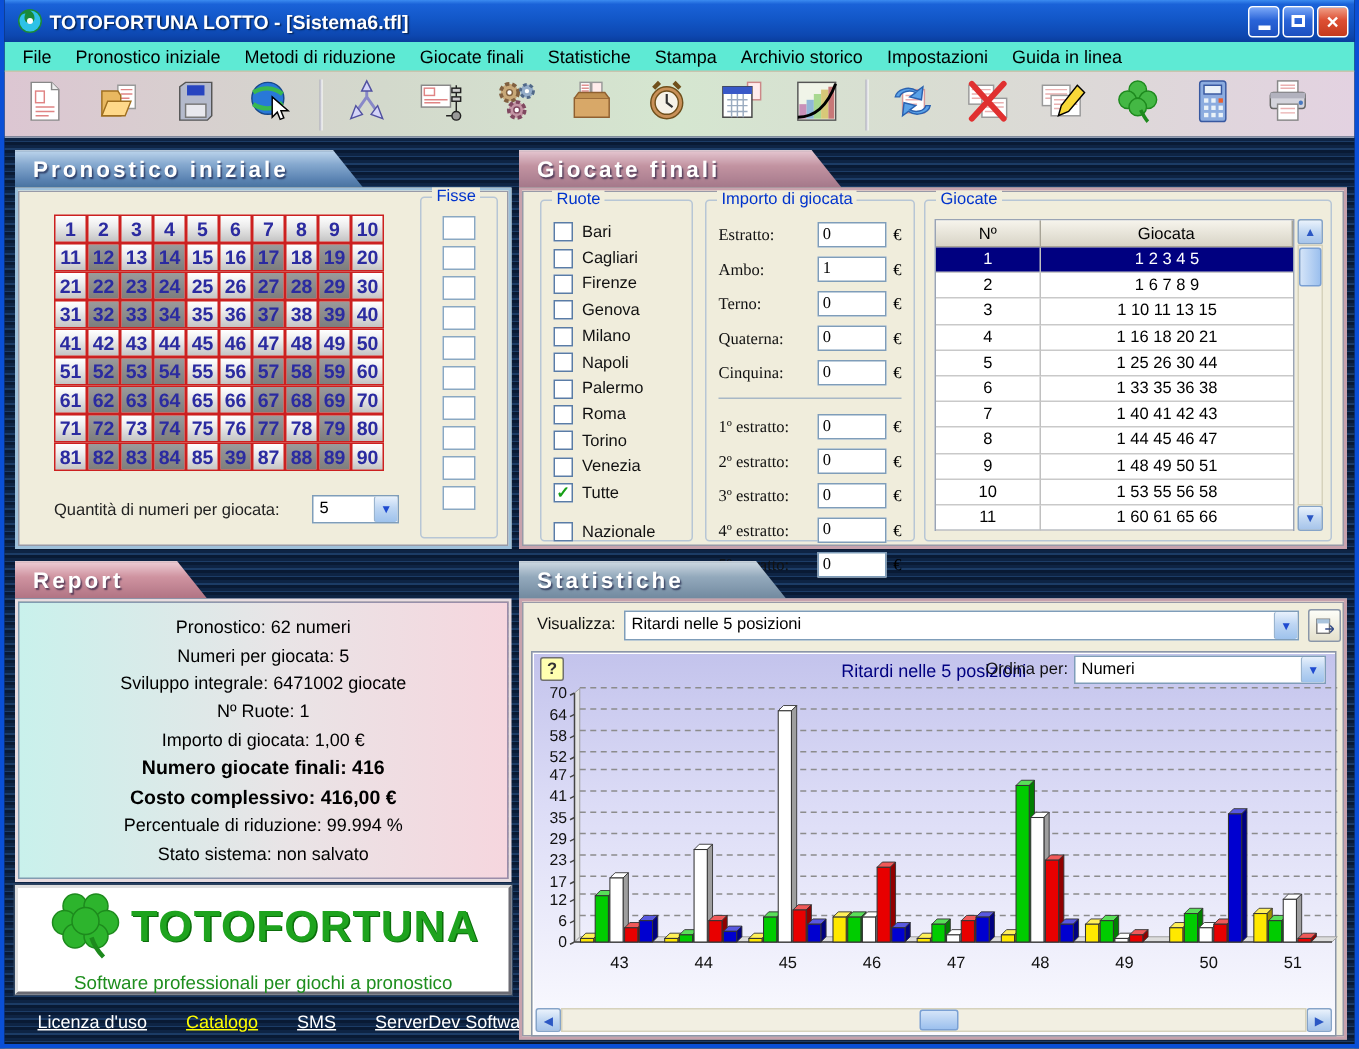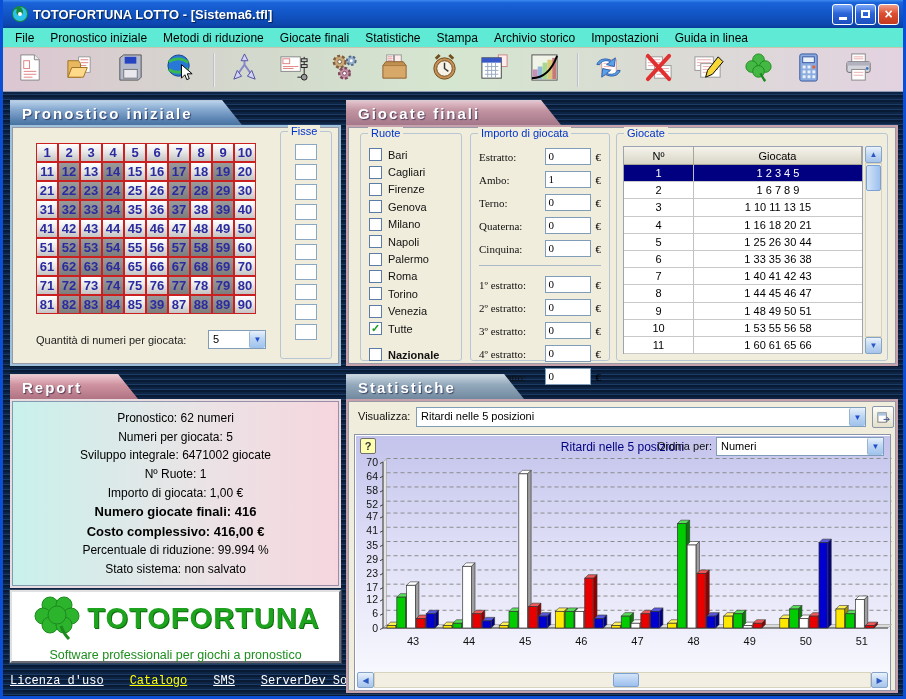--- a/index.html
+++ b/index.html
@@ -63,21 +63,21 @@
   .qty-combo { position:absolute; left:196px; top:203px; width:58px; height:19px; }
 
   .xp-combo { background:#fff; border:1px solid #7f9db9; display:flex; align-items:stretch; font-size:11px; }
   .xp-combo .val { flex:1; padding:2px 4px; white-space:nowrap; overflow:hidden; }
   .xp-combo .cbtn { width:16px; background:linear-gradient(180deg,#e8f1fc,#bed6f3 45%,#9ec2ec);
                     border-left:1px solid #9ab4cf; border-radius:2px; display:flex; align-items:center; justify-content:center;
                     color:#1f4bd0; font-size:8px; }
 
   
   .ruota-row { display:flex; align-items:center; gap:6px; height:17.4px; }
-  .ruota-row.gap { margin-top:9px;font-weight:bold; }
+  .ruota-row.gap { margin-top:9px; }
   .xp-check { width:13px; height:13px; background:#fff; border:1px solid #5a7ca6; display:inline-flex;
               align-items:center; justify-content:center; font-size:11px; font-weight:bold; color:#17a017; flex:0 0 13px; }
   .ruota-label { font-size:11px; color:#111; }
 
   .importo-row { display:flex; align-items:center; height:19px; margin-bottom:4px;font-family:Liberation Serif, serif; }
   .ilabel { font-size:11px; color:#111; flex:1; }
   .xp-input { width:46px; height:17px; background:#fff; border:1px solid #7f9db9; font-size:11px; padding:1px 3px; color:#000; }
   .euro { font-size:11px; margin-left:5px; }
   .importo-sep { height:1px; background:#a8b8c6; margin:7px 0 9px 0; }
 
@@ -109,21 +109,21 @@
 
   
   .logo-box { position:absolute; left:7px; top:498px; width:331px; height:73px; background:#fff;
               border:2px solid; border-color:#e0e0e0 #6a6a72 #6a6a72 #e0e0e0; box-shadow:0 0 0 1px #30445f;
               display:flex; flex-direction:column; align-items:center; justify-content:center; }
   .logo-row { display:flex; align-items:center; gap:4px; }
   .brand { color:#1ea31e; font-weight:bold; font-size:29px; letter-spacing:1px; text-shadow:1px 1px 0 #0b6d0b; }
   .tagline { color:#1e8e1e; font-size:12.5px; margin-top:2px; }
 
   
-  .links-bar { position:absolute; left:7px; top:582px; width:340px; display:flex; gap:26px;font-family:Liberation Mono, monospace; }
+  .links-bar { position:absolute; left:22px; top:582px; width:340px; display:flex; gap:26px; }
   .footer-link { font-size:12px; text-decoration:underline; white-space:nowrap; }
 
   
   .vis-label { position:absolute; left:10px; top:9px; font-size:11px; color:#111; }
   .vis-combo { position:absolute; left:68px; top:6px; width:450px; height:20px; }
   .export-btn { position:absolute; left:524px; top:5px; width:22px; height:22px;
                 background:linear-gradient(180deg,#fdfdf8,#e4e0cc); border:1px solid #8a96a8; border-radius:2px;
                 display:flex; align-items:center; justify-content:center; }
   .chart-panel { position:absolute; left:6px; top:33px; width:537px; height:257px;
                  background:linear-gradient(180deg,#c3c3ec 0%,#dcdcf6 40%,#fbfbff 100%);

